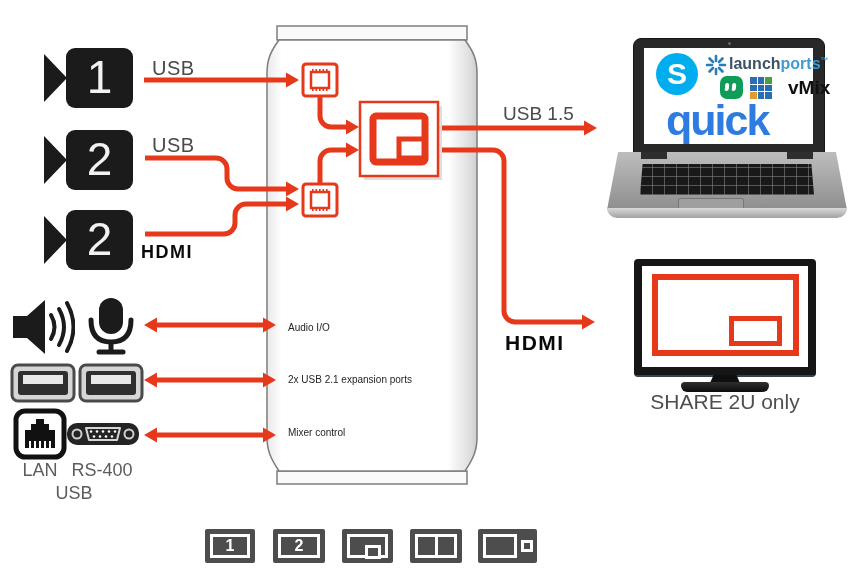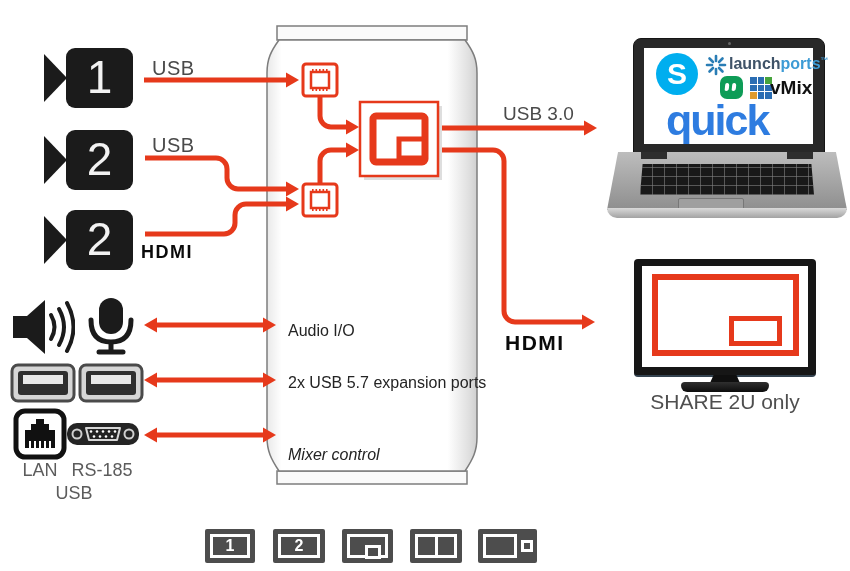--- a/index.html
+++ b/index.html
@@ -9,21 +9,21 @@
 
   
   .cam-body{position:absolute;width:67px;height:60px;background:#1b1b1b;border-radius:9px;
             color:#f2f2f2;font-size:46px;text-align:center;line-height:58px;}
   .cam-tri{position:absolute;width:23px;height:48px;background:#1b1b1b;
            clip-path:polygon(0 0,100% 50%,0 100%);}
   .conn-label{position:absolute;font-size:20px;color:#4a4a4a;letter-spacing:.5px;}
   .hdmi-label{position:absolute;font-size:18px;font-weight:800;color:#0a0a0a;letter-spacing:1.5px;}
 
   
-  .can-label{position:absolute;font-size:16px;color:#242424;}
+  .can-label{position:absolute;font-size:10px;color:#242424;}
   .mixer-label{position:absolute;left:358px;top:182px;width:82px;text-align:center;
                font-size:28px;color:#3c3c3c;}
   .usb3-label{position:absolute;left:503px;top:103px;font-size:19px;color:#4a4a4a;}
   .out-hdmi-label{position:absolute;left:505px;top:331px;font-size:21px;font-weight:800;
                   color:#0a0a0a;letter-spacing:1.5px;}
 
   
   .io-label{position:absolute;font-size:18px;color:#5c5c5c;text-align:center;}
 
   
@@ -56,21 +56,21 @@
   .ql-quick{color:#3F5368;} .ql-launch{color:#3D9BD5;}
   .ql-tm{font-size:8px;color:#3D9BD5;vertical-align:super;}
   .hangouts{position:absolute;left:76px;top:28px;width:23px;height:23px;border-radius:7px;
             background:#0E9C57;}
   .hq{position:absolute;top:7px;width:4px;height:8px;background:#fff;border-radius:2px 2px 3px 1px;
       transform:rotate(6deg);}
   .vmix-grid{position:absolute;left:106px;top:29px;width:22px;height:22px;display:grid;
              grid-template-columns:repeat(3,1fr);grid-template-rows:repeat(3,1fr);gap:1px;}
   .vmix-grid div{background:#2a6db3;}
   .vmix-grid .g{background:#46a33c;} .vmix-grid .o{background:#e09b2d;}
-  .vmix-text{position:absolute;left:126px;top:29px;font-size:19px;font-weight:700;color:#101010;}
+  .vmix-text{position:absolute;left:144px;top:29px;font-size:19px;font-weight:700;color:#101010;}
   .zoom-text{position:absolute;left:22px;top:50px;font-size:43px;font-weight:700;color:#2E7CE0;
              letter-spacing:-2px;line-height:44px;}
 
   
   .tv{position:absolute;left:634px;top:259px;width:182px;height:155px;}
   .tv-bezel{position:absolute;left:0;top:0;width:182px;height:116px;background:#161616;
             border-radius:4px;border-bottom:2px solid #33424f;}
   .tv-screen{position:absolute;left:8px;top:7px;width:166px;height:101px;background:#fff;}
   .pip-outer{position:absolute;left:10px;top:8px;width:135px;height:70px;
              border:6px solid #E6391B;}
@@ -179,24 +179,24 @@
   </div>
   <div class="conn-label" style="left:152px;top:134px;">USB</div>
 
   <div>
     <div class="cam-tri" style="left:44px;top:216px;"></div>
     <div class="cam-body" style="left:66px;top:210px;">2</div>
   </div>
   <div class="hdmi-label" style="left:141px;top:242px;">HDMI</div>
 
   <div class="can-label" style="left:288px;top:322px;">Audio I/O</div>
-  <div class="can-label" style="left:288px;top:374px;">2x USB 5.7 expansion ports</div>
-  <div class="can-label" style="left:288px;top:446px;font-style:italic;">Mixer control</div>
-
-  <div class="usb3-label">USB 3.0</div>
+  <div class="can-label" style="left:288px;top:374px;">2x USB 2.1 expansion ports</div>
+  <div class="can-label" style="left:288px;top:427px;">Mixer control</div>
+
+  <div class="usb3-label">USB 1.5</div>
   <div class="out-hdmi-label">HDMI</div>
 
   <svg class="abs" style="left:13px;top:298px;" width="62" height="58">
     <polygon points="0,18 14,18 32,2 32,56 14,40 0,40" fill="#1b1b1b"></polygon>
     <path d="M38,17 Q45,29 38,41" stroke="#1b1b1b" stroke-width="4" fill="none" stroke-linecap="round"></path>
     <path d="M46,11 Q56,29 46,47" stroke="#1b1b1b" stroke-width="4" fill="none" stroke-linecap="round"></path>
     <path d="M54,5 Q67,29 54,53" stroke="#1b1b1b" stroke-width="4" fill="none" stroke-linecap="round"></path>
   </svg>
   <svg class="abs" style="left:85px;top:296px;" width="52" height="62">
     <rect x="14" y="2" width="24" height="36" rx="12" fill="#1b1b1b"></rect>
@@ -239,21 +239,21 @@
       <circle cx="43" cy="11.5" r="1.3"></circle>
         <circle cx="49" cy="11.5" r="1.3"></circle>
       <circle cx="28" cy="16.5" r="1.3"></circle>
         <circle cx="34" cy="16.5" r="1.3"></circle>
       <circle cx="40" cy="16.5" r="1.3"></circle>
         <circle cx="46" cy="16.5" r="1.3"></circle>
     </g>
   </svg>
 
   <div class="io-label" style="left:13px;top:460px;width:54px;">LAN</div>
-  <div class="io-label" style="left:62px;top:460px;width:80px;">RS-185</div>
+  <div class="io-label" style="left:62px;top:460px;width:80px;">RS-400</div>
   <div class="io-label" style="left:46px;top:483px;width:56px;">USB</div>
 
   <div class="laptop">
     <div class="lt-screen">
       <div class="lt-cam"></div>
       <div class="lt-display">
         <div class="skype">S</div>
         <svg class="abs" style="left:61px;top:6px;" width="22" height="22">
           <g stroke="#2a7db5" stroke-width="2.6" stroke-linecap="round">
             <line x1="11" y1="2" x2="11" y2="7"></line>

